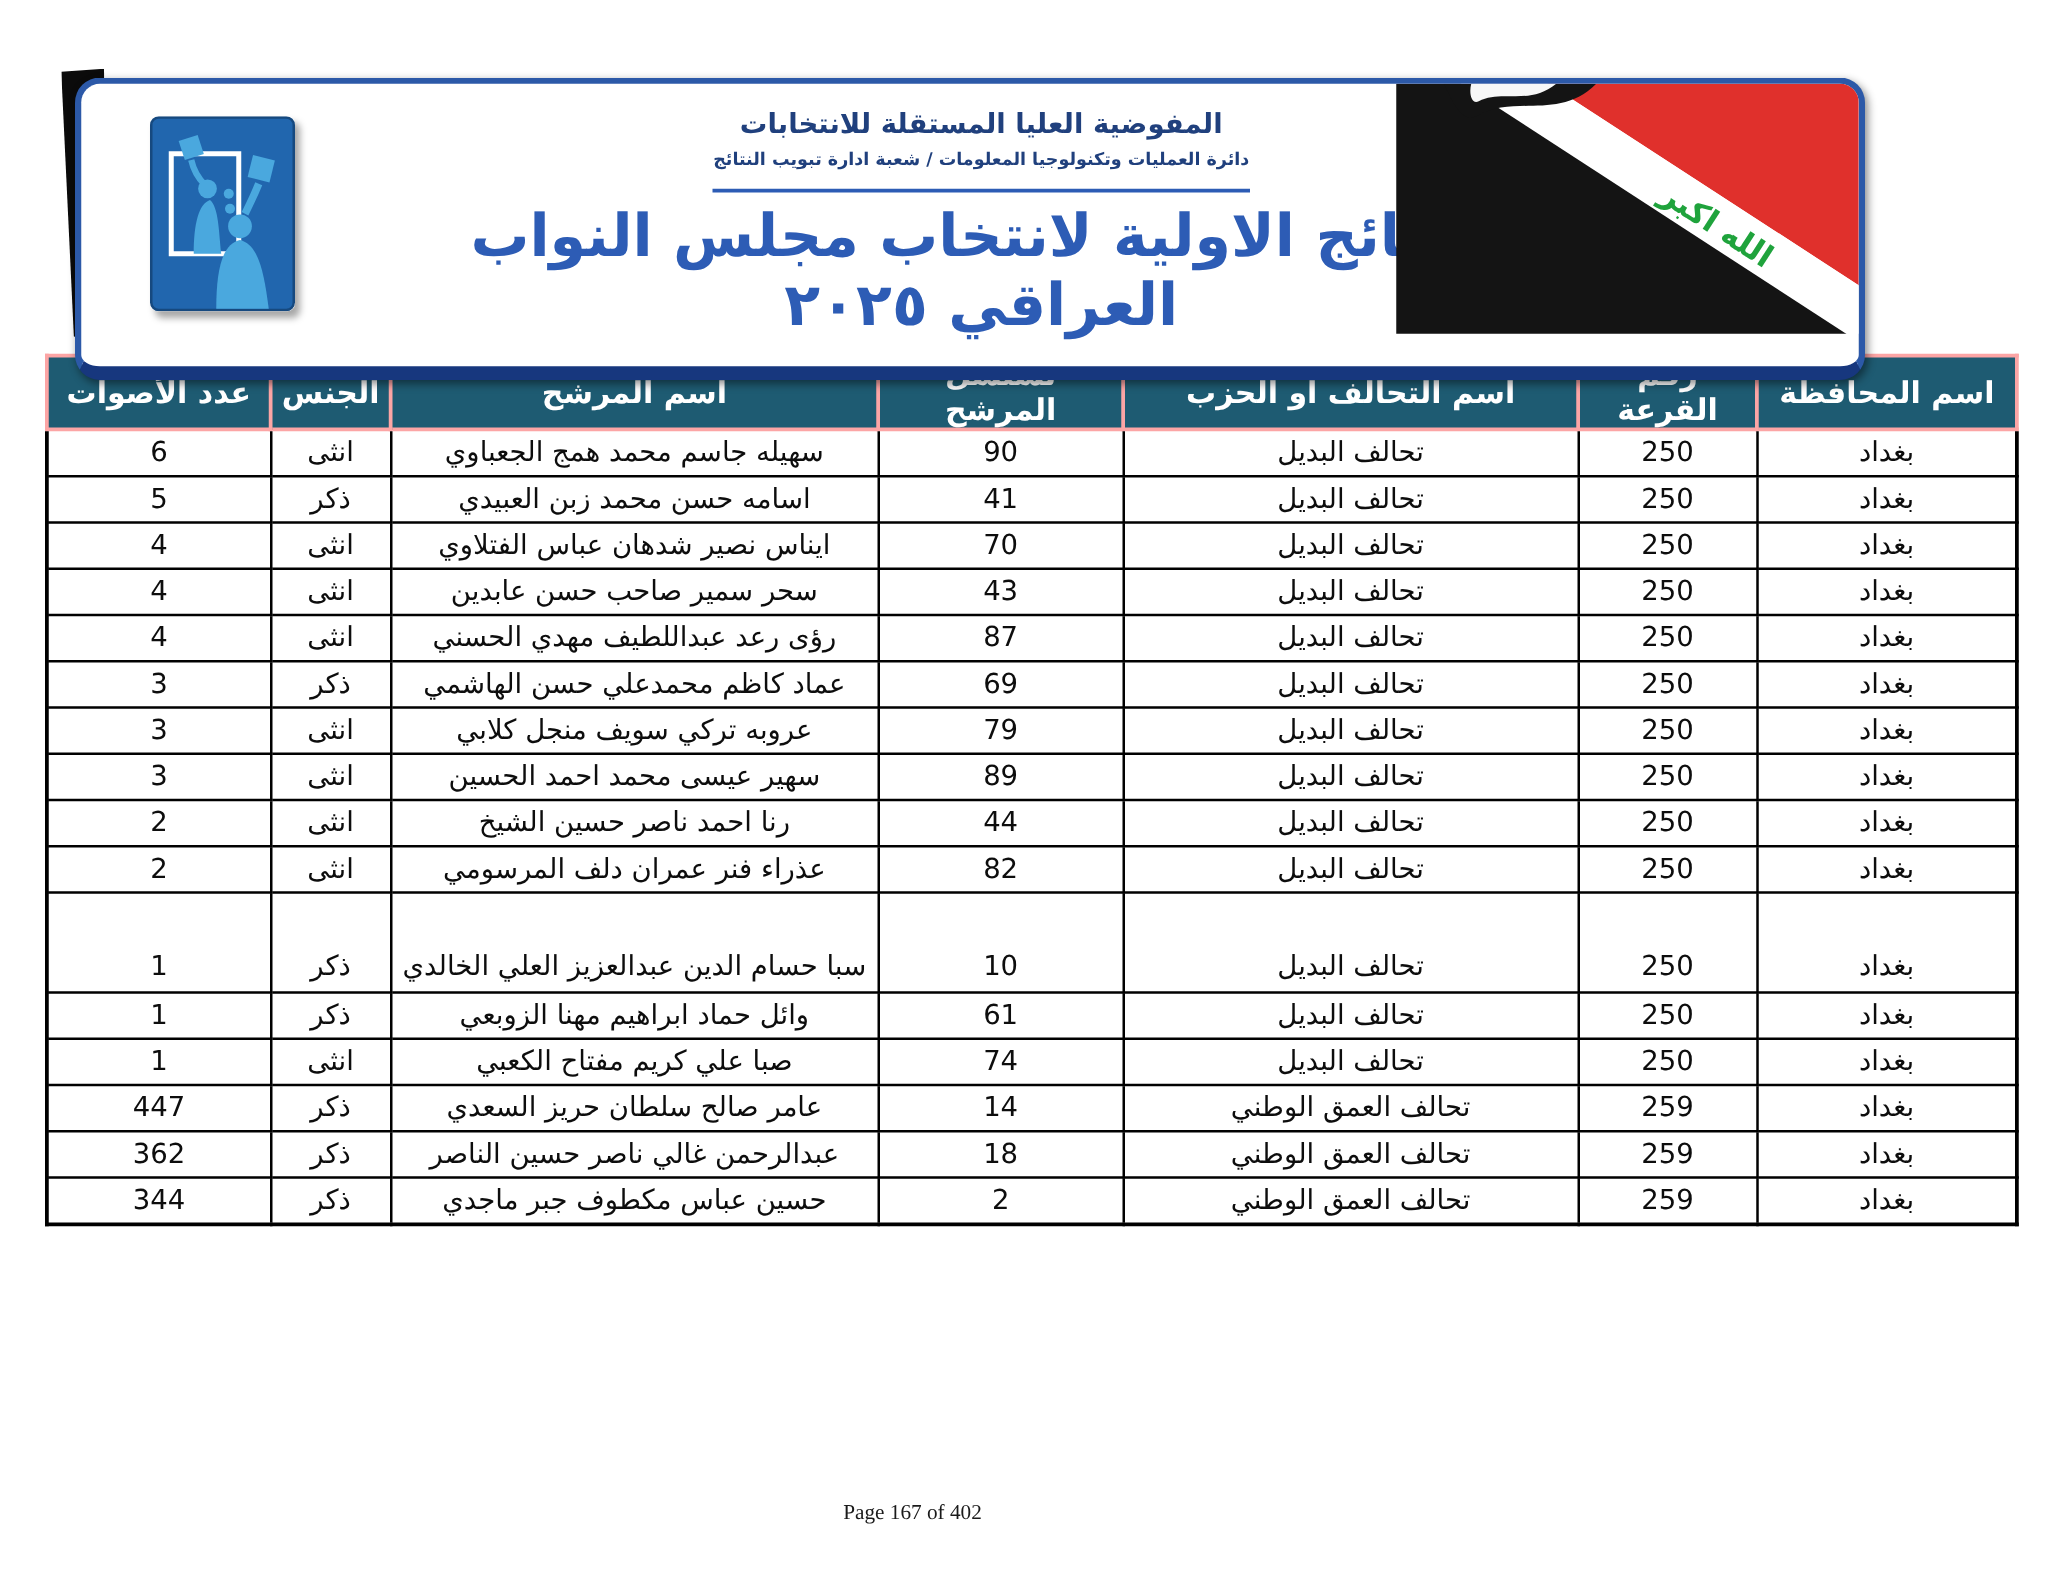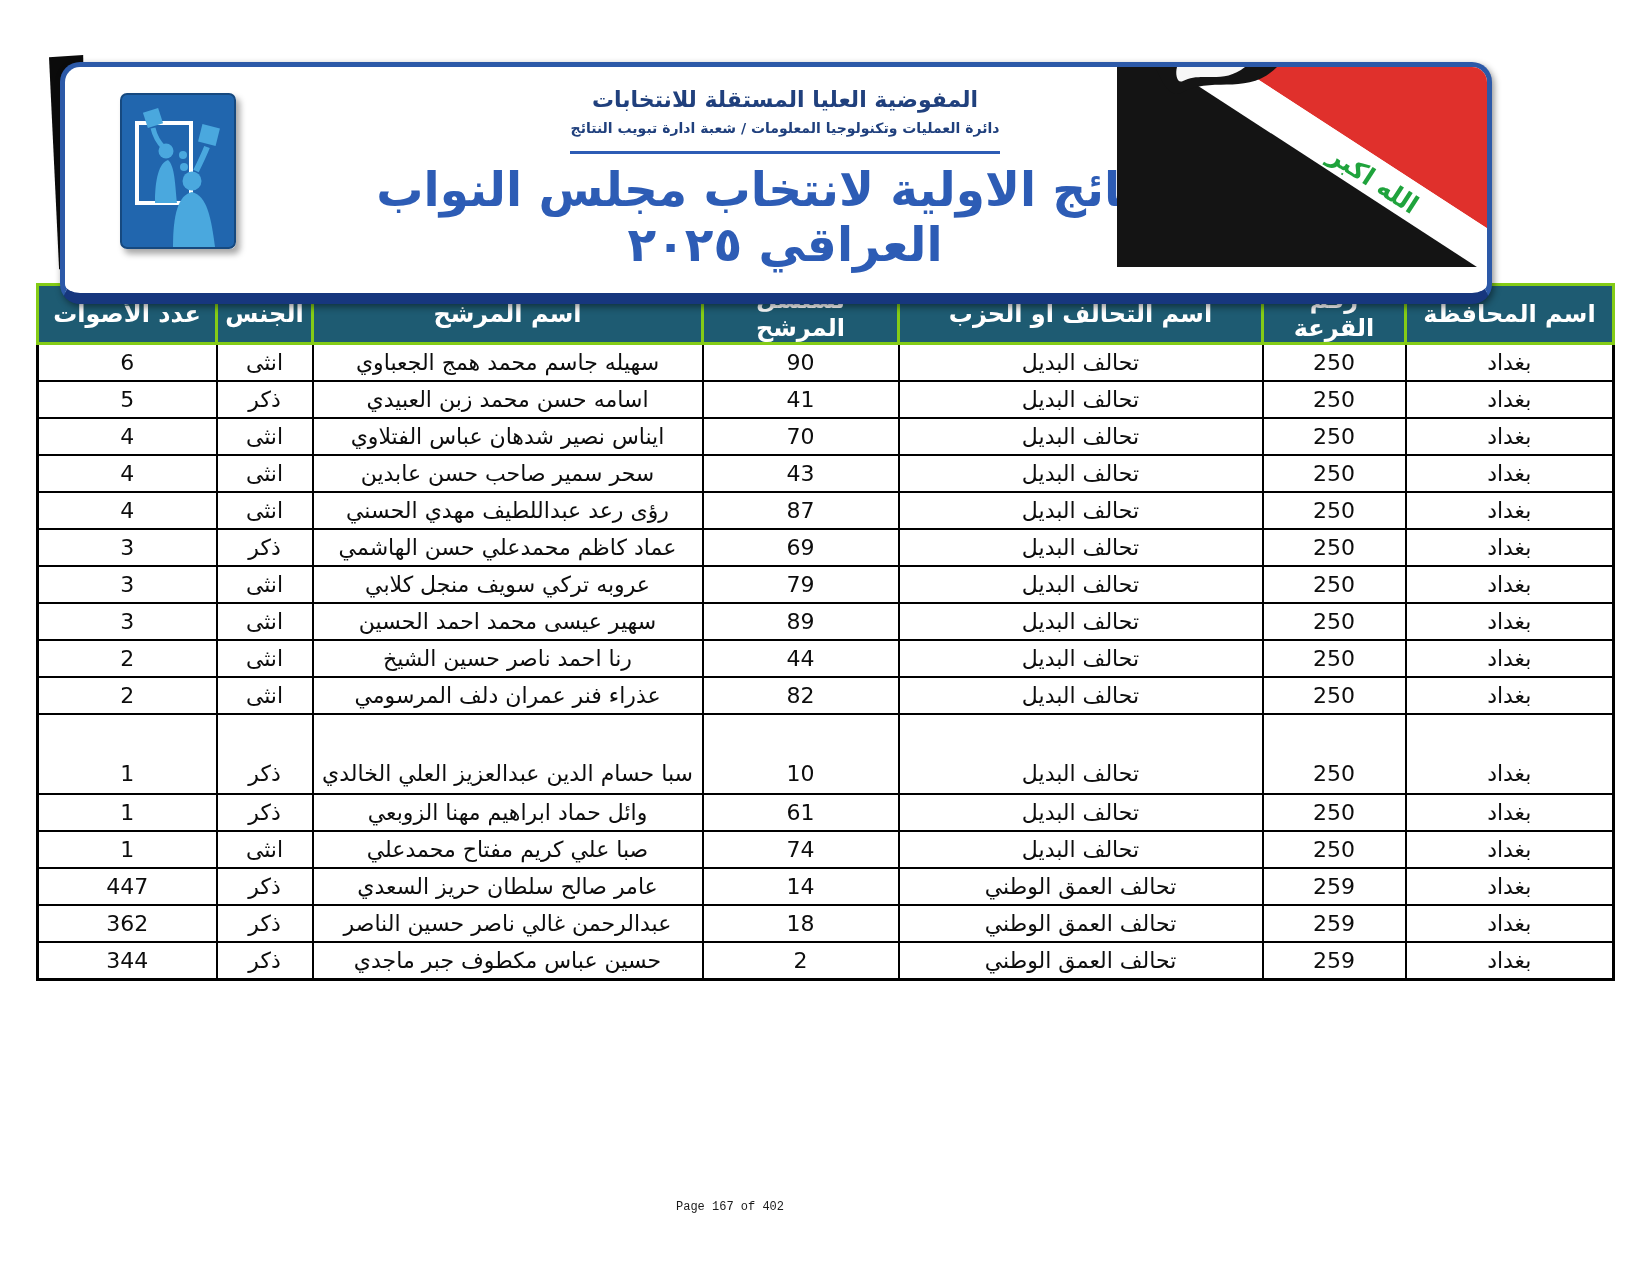--- a/index.html
+++ b/index.html
@@ -20,30 +20,30 @@
   .header-rule{width:430px;border:0;border-top:3px solid #2d5cb5;margin:15px auto 8px auto;}
   .main-title{font-size:47px;font-weight:bold;color:#2d5cb5;letter-spacing:-1px;}
   .flag-wrap{position:absolute;right:0;top:0;width:370px;height:200px;}
 
   
   .tbl-wrap{position:absolute;left:36px;top:283px;width:1578px;}
   table.results{border-collapse:collapse;table-layout:fixed;width:1576px;border:3px solid #000;}
   col.c0{width:179px}col.c1{width:96px}col.c2{width:390px}col.c3{width:196px}
   col.c4{width:364px}col.c5{width:143px}col.c6{width:208px}
   table.results th{background:#1e5b72;color:#fff;font-weight:bold;font-size:24px;
-        border:3px solid #84cc16;height:36px;padding:0 6px;}
+        border:3px solid #fca5a5;height:36px;padding:0 6px;}
   table.results td{border:2px solid #000;text-align:center;vertical-align:middle;
         font-size:22px;color:#0d0d0d;height:33px;padding:1px 4px;overflow:hidden;white-space:nowrap;}
   td.num{font-size:24px;direction:ltr;}
   td.ar{direction:rtl;}
   tr.tall td{height:70px;vertical-align:bottom;padding-bottom:7px;}
 
   
   .page-footer{position:absolute;left:655px;top:1200px;width:150px;text-align:center;
-        font-family:Liberation Mono, monospace;font-size:12px;color:#1a1a1a;}
+        font-family:Liberation Serif, serif;font-size:17px;color:#1a1a1a;}
 </style>
 </head>
 <body>
 
 <div class="page">
 
   <div class="fold"></div>
 
   <div class="header-box">
 
@@ -212,21 +212,21 @@
       <td class="ar">ذكر</td>
       <td class="ar">وائل حماد ابراهيم مهنا الزوبعي</td>
       <td class="num">61</td>
       <td class="ar">تحالف البديل</td>
       <td class="num">250</td>
       <td class="ar">بغداد</td>
     </tr>
           <tr>
       <td class="num">1</td>
       <td class="ar">انثى</td>
-      <td class="ar">صبا علي كريم مفتاح محمدعلي</td>
+      <td class="ar">صبا علي كريم مفتاح الكعبي</td>
       <td class="num">74</td>
       <td class="ar">تحالف البديل</td>
       <td class="num">250</td>
       <td class="ar">بغداد</td>
     </tr>
           <tr>
       <td class="num">447</td>
       <td class="ar">ذكر</td>
       <td class="ar">عامر صالح سلطان حريز السعدي</td>
       <td class="num">14</td>

